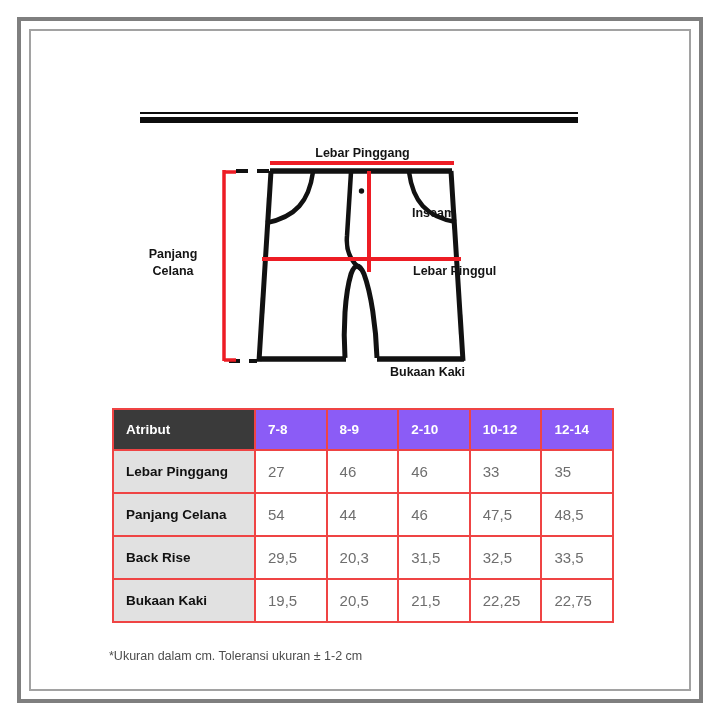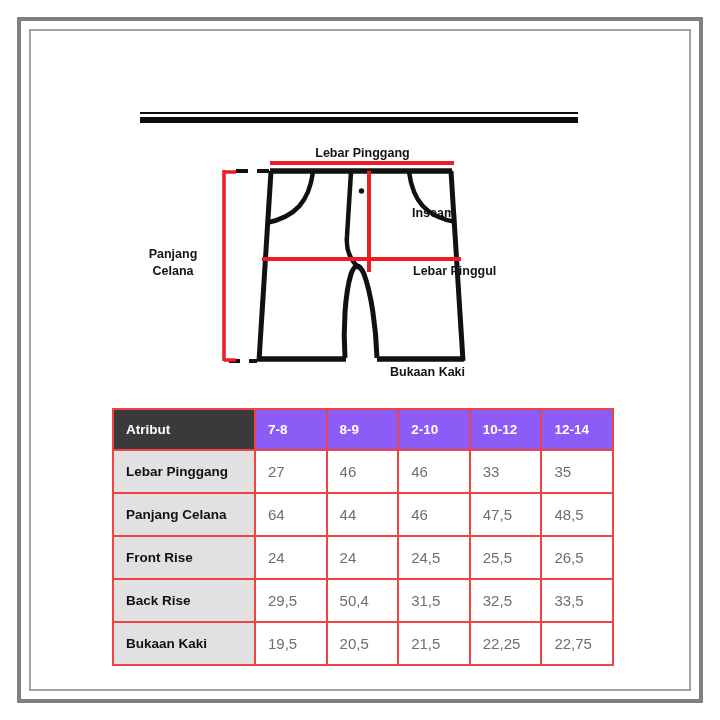--- a/index.html
+++ b/index.html
@@ -178,47 +178,40 @@
       <tr>
         <th class="row-label">Lebar Pinggang</th>
         <td class="cell-val">27</td>
         <td class="cell-val">46</td>
         <td class="cell-val">46</td>
         <td class="cell-val">33</td>
         <td class="cell-val">35</td>
       </tr>
       <tr>
         <th class="row-label">Panjang Celana</th>
-        <td class="cell-val">64</td>
+        <td class="cell-val">54</td>
         <td class="cell-val">44</td>
         <td class="cell-val">46</td>
         <td class="cell-val">47,5</td>
         <td class="cell-val">48,5</td>
       </tr>
       <tr>
-        <th class="row-label">Front Rise</th>
-        <td class="cell-val">24</td>
-        <td class="cell-val">24</td>
-        <td class="cell-val">24,5</td>
-        <td class="cell-val">25,5</td>
-        <td class="cell-val">26,5</td>
-      </tr>
-      <tr>
         <th class="row-label">Back Rise</th>
         <td class="cell-val">29,5</td>
-        <td class="cell-val">50,4</td>
+        <td class="cell-val">20,3</td>
         <td class="cell-val">31,5</td>
         <td class="cell-val">32,5</td>
         <td class="cell-val">33,5</td>
       </tr>
       <tr>
         <th class="row-label">Bukaan Kaki</th>
         <td class="cell-val">19,5</td>
         <td class="cell-val">20,5</td>
         <td class="cell-val">21,5</td>
         <td class="cell-val">22,25</td>
         <td class="cell-val">22,75</td>
       </tr>
     </tbody>
   </table>
 
+  <div class="footnote">*Ukuran dalam cm. Toleransi ukuran ± 1-2 cm</div>
 
 </div>
 
 </body></html>

